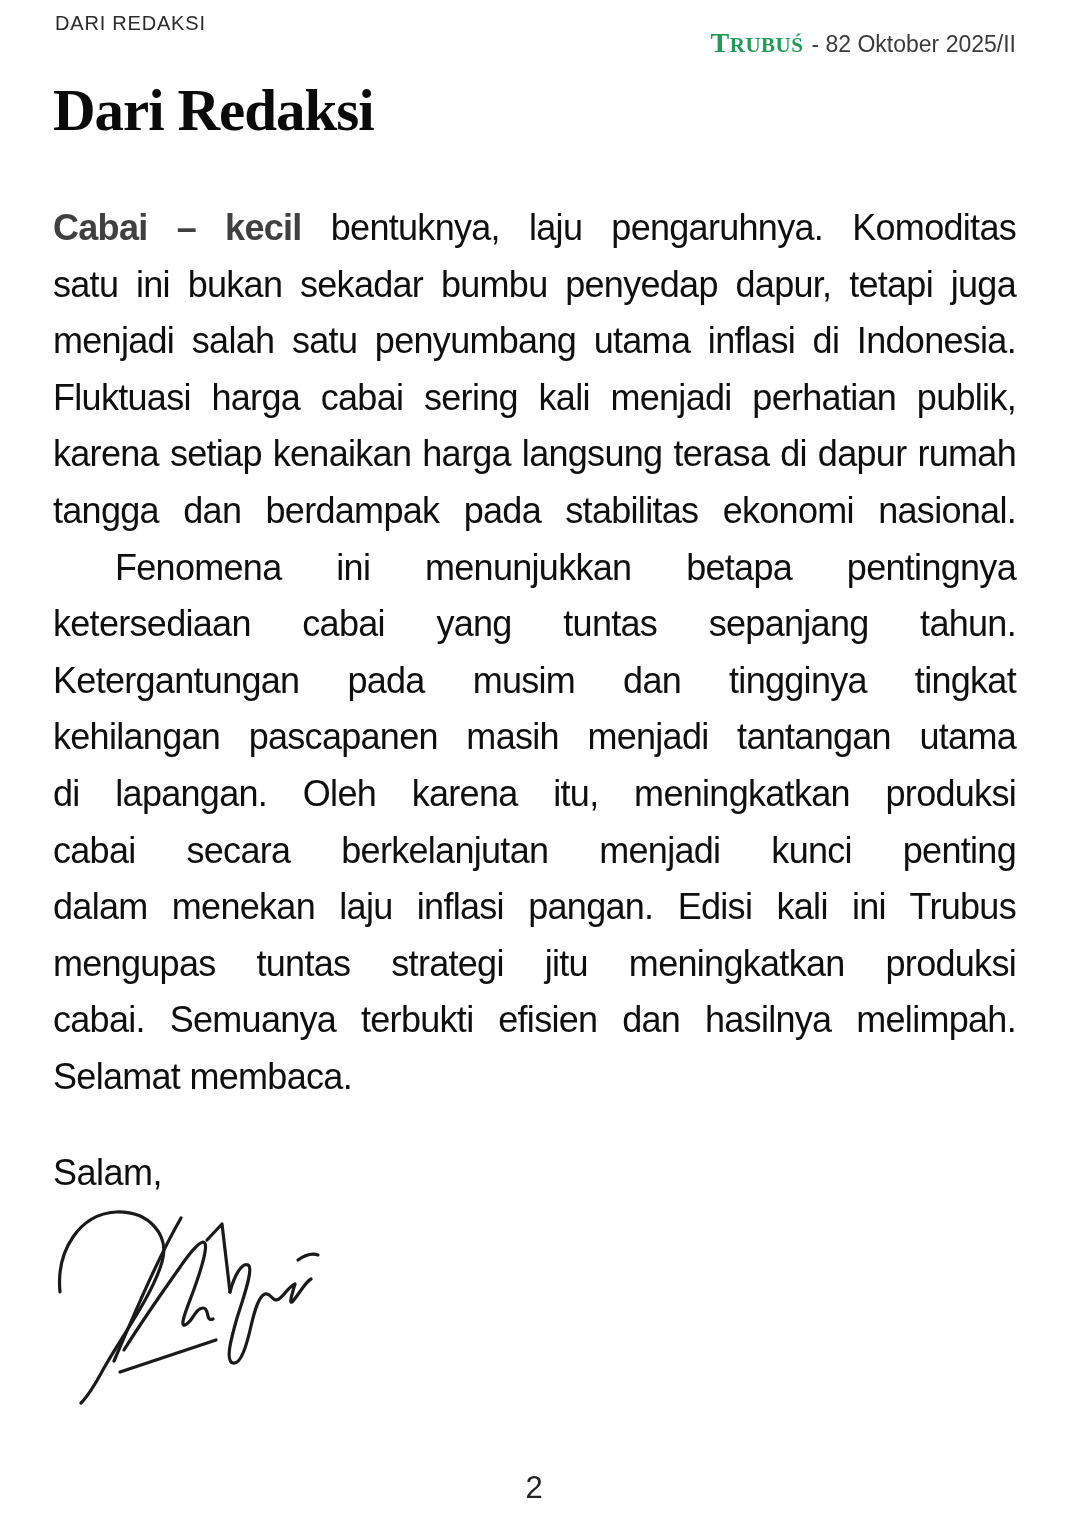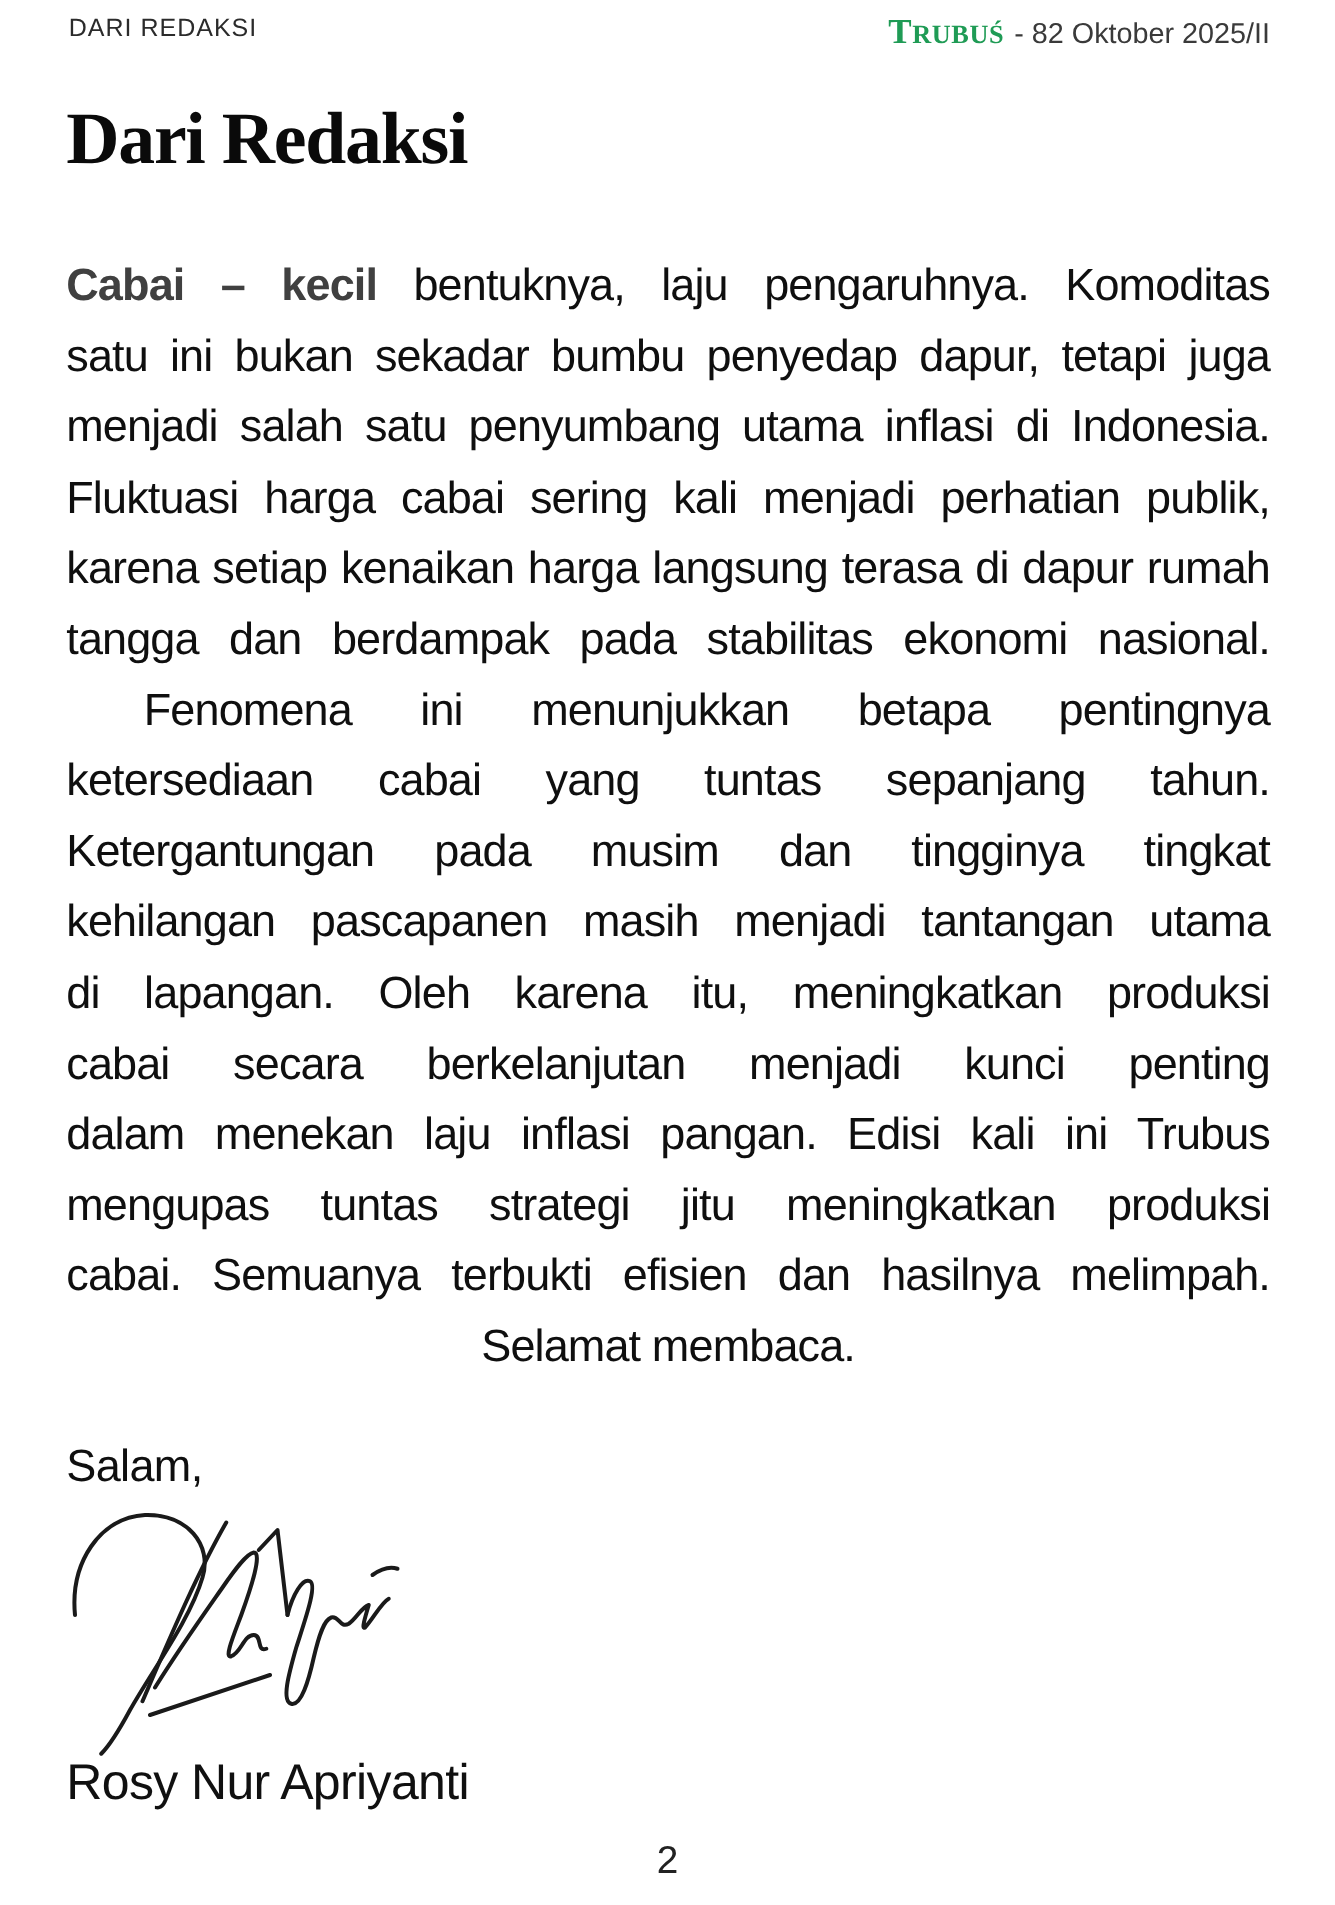--- a/index.html
+++ b/index.html
@@ -16,35 +16,35 @@
     position:absolute; left:0; top:2px;
     font-size:20px; letter-spacing:0.8px; color:#2b2b2b;
   }
   .masthead-right {
     position:absolute; right:0; top:0; white-space:nowrap;
     display:inline-flex; align-items:baseline;
   }
   .logo {
     display:inline-block;
     font-family:"Liberation Serif", serif;
-    font-weight:600; color:#1f9b55; font-size:21px; letter-spacing:0.5px;
+    font-weight:600; color:#1f9b55; font-size:21px; letter-spacing:0.5px;margin-top:17px;
   }
   .logo::first-letter { font-size:28px; }
   .edition { font-size:23px; color:#3a3a3a; margin-left:8px;text-align:right; }
   
   .title {
     position:absolute; left:53px; top:76px; margin:0;
     font-family:"Liberation Serif", serif; font-weight:bold;
     font-size:59px; letter-spacing:-1px; color:#0a0a0a; white-space:nowrap;
   }
   
   .article { position:absolute; left:53px; top:200px; width:963px; }
   .body-line {
     font-size:36px; line-height:56.6px; height:56.6px;
-    letter-spacing:-0.7px; white-space:nowrap; color:#0f0f0f;text-align:center;
+    letter-spacing:-0.7px; white-space:nowrap; color:#0f0f0f;
   }
   .body-line.jl { text-align:justify; text-align-last:justify; white-space:normal; }
   .body-line.tight { word-spacing:-9px; }
   .body-line.indent { padding-left:62px; }
   .lead { color:#404040; font-weight:bold; }
   
   .salutation { position:absolute; left:53px; top:1152px; font-size:36px; letter-spacing:-0.5px; }
   .signature { position:absolute; left:44px; top:1198px; width:300px; height:210px; }
   .signature path { fill:none; stroke:#1a1a1a; stroke-width:3.2; stroke-linecap:round; stroke-linejoin:round; }
   .author { position:absolute; left:53px; top:1404px; font-size:40px; letter-spacing:-0.5px; color:#101010; }
@@ -89,17 +89,16 @@
   <svg class="signature" viewBox="0 0 300 210" aria-hidden="true">
     <path d="M16 94 C12 52 36 16 72 14 C106 13 126 38 118 64 C108 98 78 138 60 170 C53 183 45 197 37 205"></path>
     <path d="M137 20 C114 60 92 112 70 163"></path>
     <path d="M80 152 C100 120 120 92 134 72 C143 59 153 45 159 44 C166 44 157 72 149 94 C143 110 135 129 141 127 C149 124 151 110 159 110 C166 110 161 124 169 121"></path>
     <path d="M163 42 L178 26 L186 94"></path>
     <path d="M186 94 C190 78 198 64 204 67 C210 70 200 98 193 120 C187 141 181 163 189 165 C197 167 203 146 207 128 C211 111 215 98 221 96 C227 94 228 105 235 101 C241 97 245 88 251 86 C248 96 245 106 248 104 C254 98 261 84 267 81"></path>
     <path d="M254 62 C261 57 268 55 274 57"></path>
     <path d="M76 174 L172 142"></path>
   </svg>
 
-  <div class="author">Rosy Nur Apriyanti</div>
 
   <div class="pageno">2</div>
 
 </div>
 
 </body></html>

